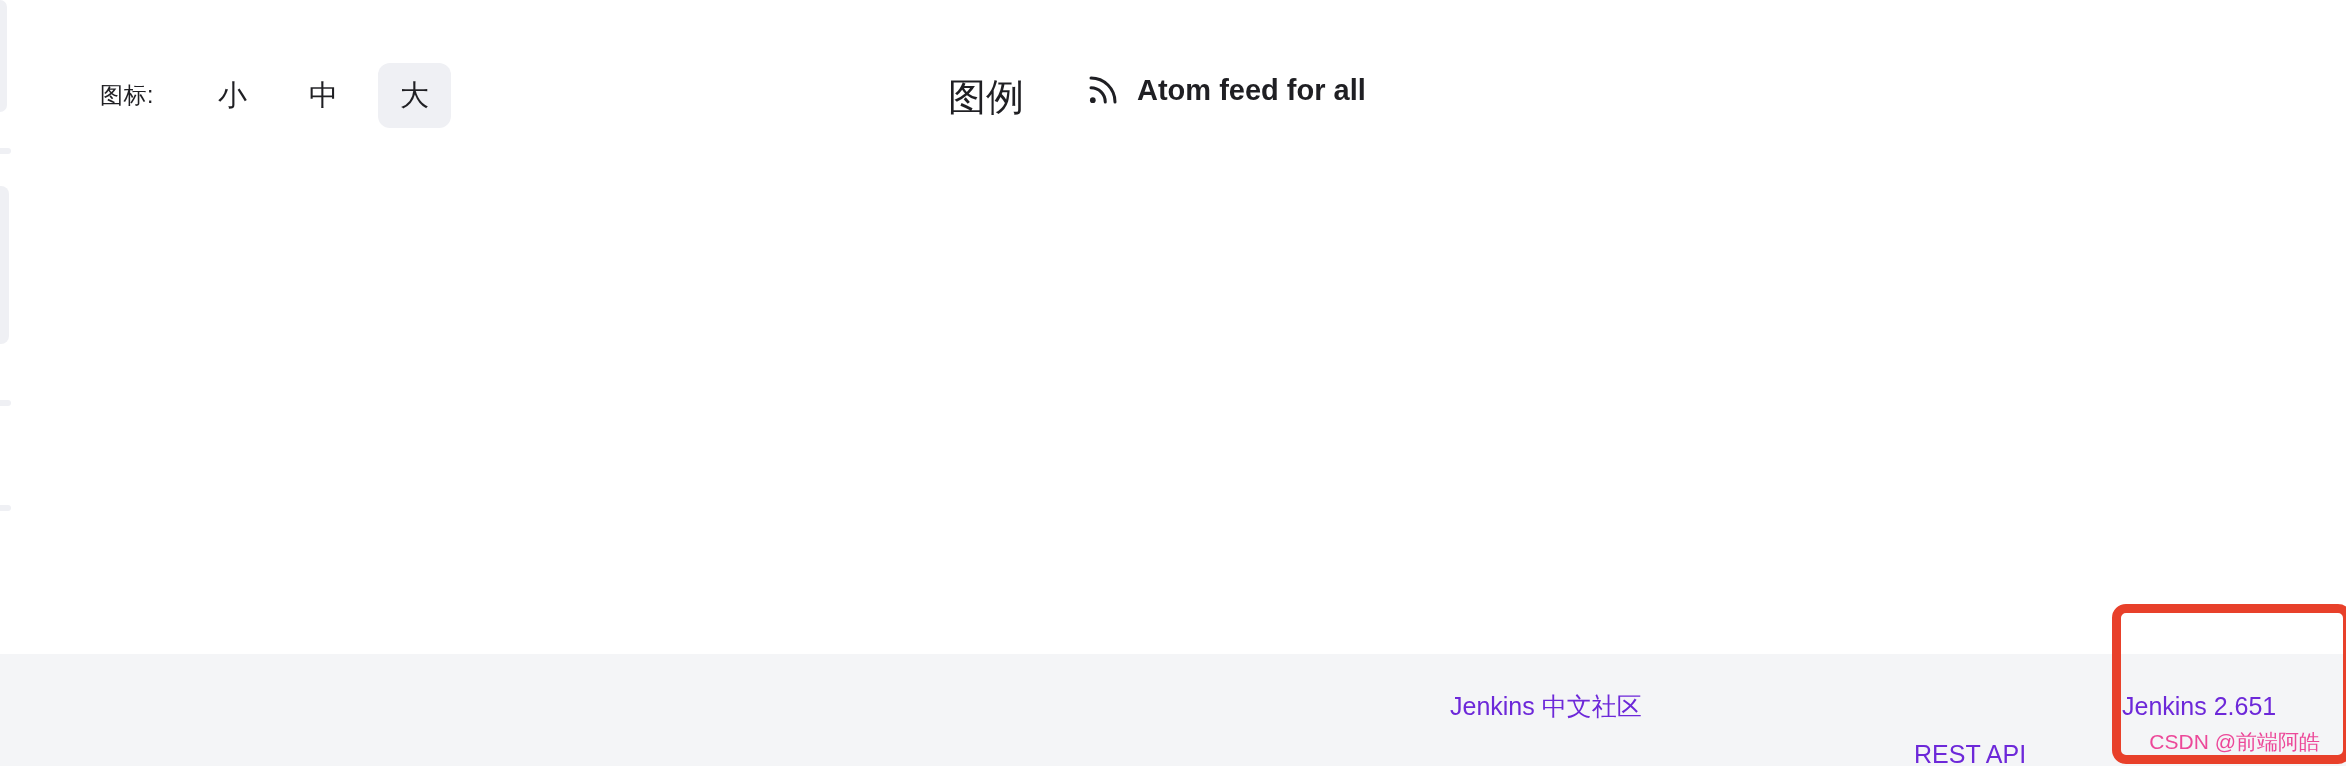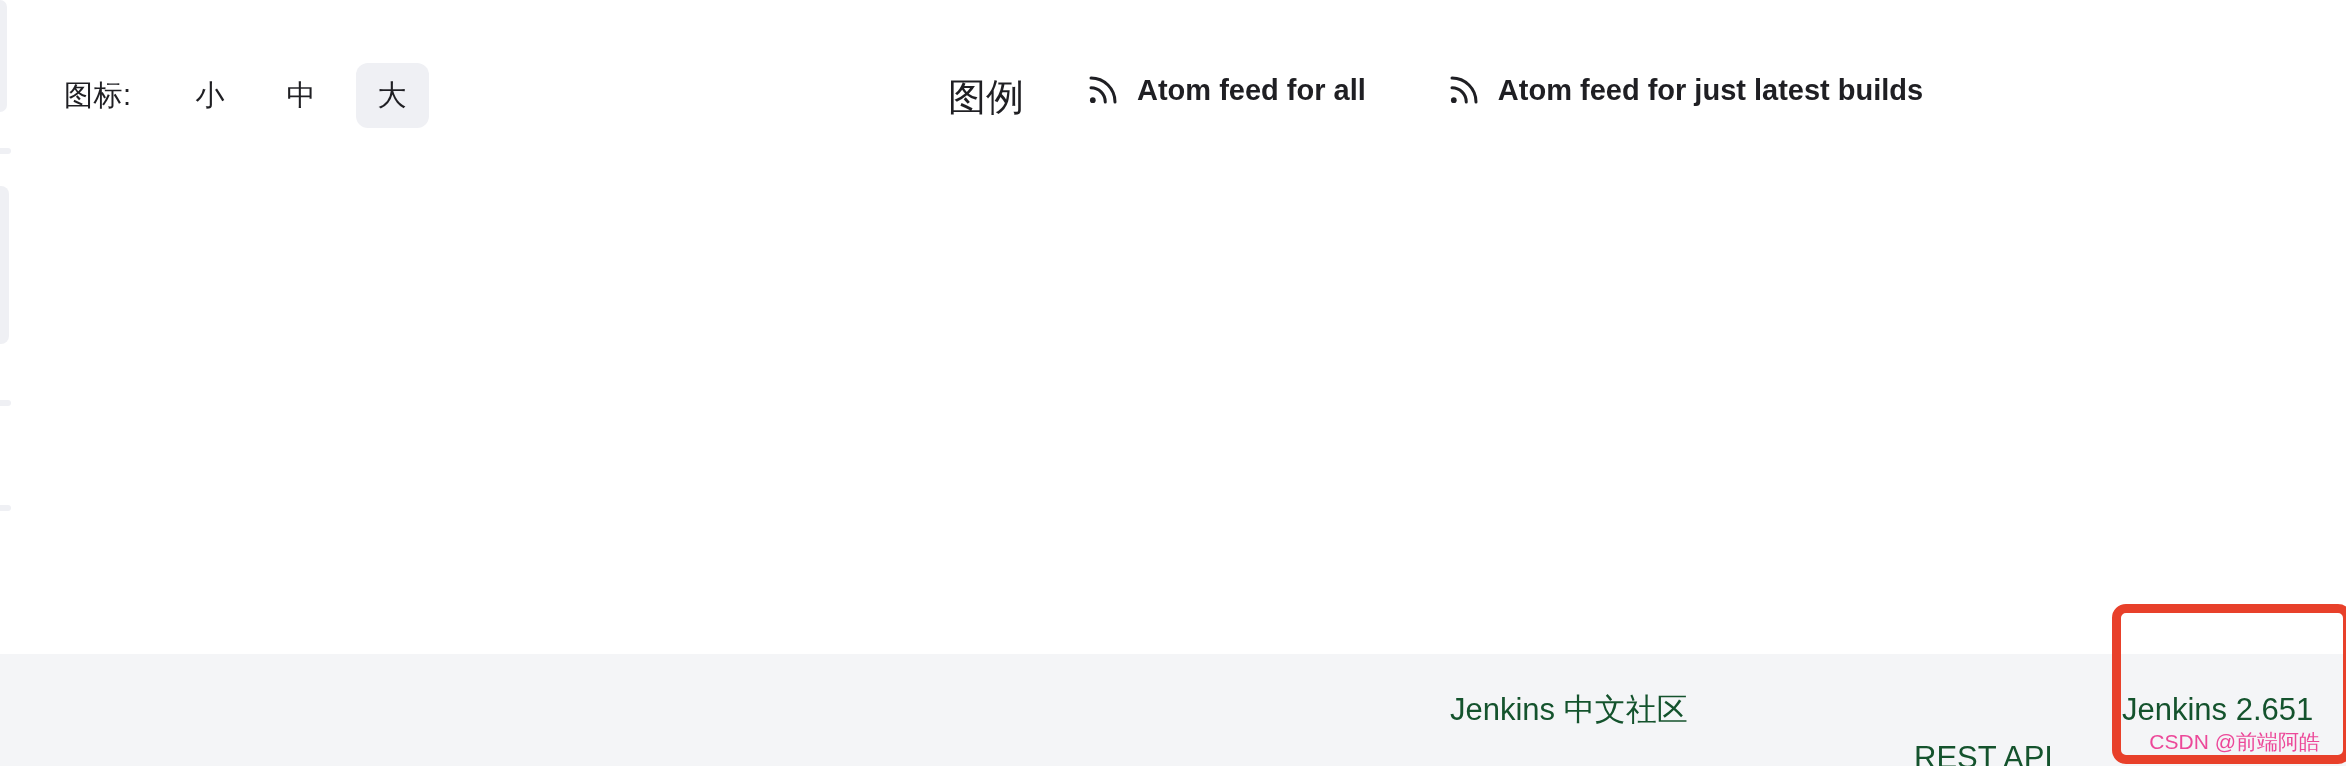--- a/index.html
+++ b/index.html
@@ -48,26 +48,27 @@
 
   .icon-size-group {
     position: absolute;
     left: 64px;
     top: 62px;
     display: flex;
     align-items: center;
     height: 66px;
   }
   .icon-size-label {
-    font-size: 29px;
+    font-size: 23px;
     line-height: 1;
     color: #1f1f23;
     letter-spacing: 0.5px;
     margin-right: 42px;
     white-space: nowrap;
+    margin-left: 36px;
   }
   .size-btn {
     font-size: 29px;
     line-height: 1;
     color: #1f1f23;
     padding: 18px 22px;
     border-radius: 12px;
     background: transparent;
     border: none;
     font-family: inherit;
@@ -121,23 +122,23 @@
   
   .footer {
     position: absolute;
     left: 0;
     top: 654px;
     width: 2346px;
     height: 112px;
     background: #f4f5f7;
   }
   .footer-link {
-    font-size: 31px;
-    line-height: 1;
-    color: #14532d;
+    font-size: 25px;
+    line-height: 1;
+    color: #6d28d9;
     text-decoration: none;
     white-space: nowrap;
     cursor: pointer;
   }
   .footer-link-community { position: absolute; left: 1450px; top: 694px; }
   .footer-link-rest      { position: absolute; left: 1914px; top: 694px; margin-top: 48px; }
   .footer-link-version   { position: absolute; left: 2122px; top: 694px; }
 
   
   .red-box {
@@ -190,28 +191,20 @@
       <a class="feed-link" href="#">
         <svg class="rss-icon" viewBox="0 0 24 24" fill="none" stroke="#1f1f23" stroke-width="2" stroke-linecap="round">
           <path d="M4 4 A16 16 0 0 1 20 20"></path>
           <path d="M4 10.5 A9.5 9.5 0 0 1 13.5 20"></path>
           <circle cx="5.2" cy="18.8" r="1.9" fill="#1f1f23" stroke="none"></circle>
         </svg>
         <span class="feed-text">Atom feed for all</span>
       </a>
 
 
-      <a class="feed-link" href="#">
-        <svg class="rss-icon" viewBox="0 0 24 24" fill="none" stroke="#1f1f23" stroke-width="2" stroke-linecap="round">
-          <path d="M4 4 A16 16 0 0 1 20 20"></path>
-          <path d="M4 10.5 A9.5 9.5 0 0 1 13.5 20"></path>
-          <circle cx="5.2" cy="18.8" r="1.9" fill="#1f1f23" stroke="none"></circle>
-        </svg>
-        <span class="feed-text">Atom feed for just latest builds</span>
-      </a>
 
     </div>
   </div>
 
   <div class="footer"></div>
 
   <a class="footer-link footer-link-community" href="#">Jenkins 中文社区</a>
 
   <a class="footer-link footer-link-rest" href="#">REST API</a>
 

